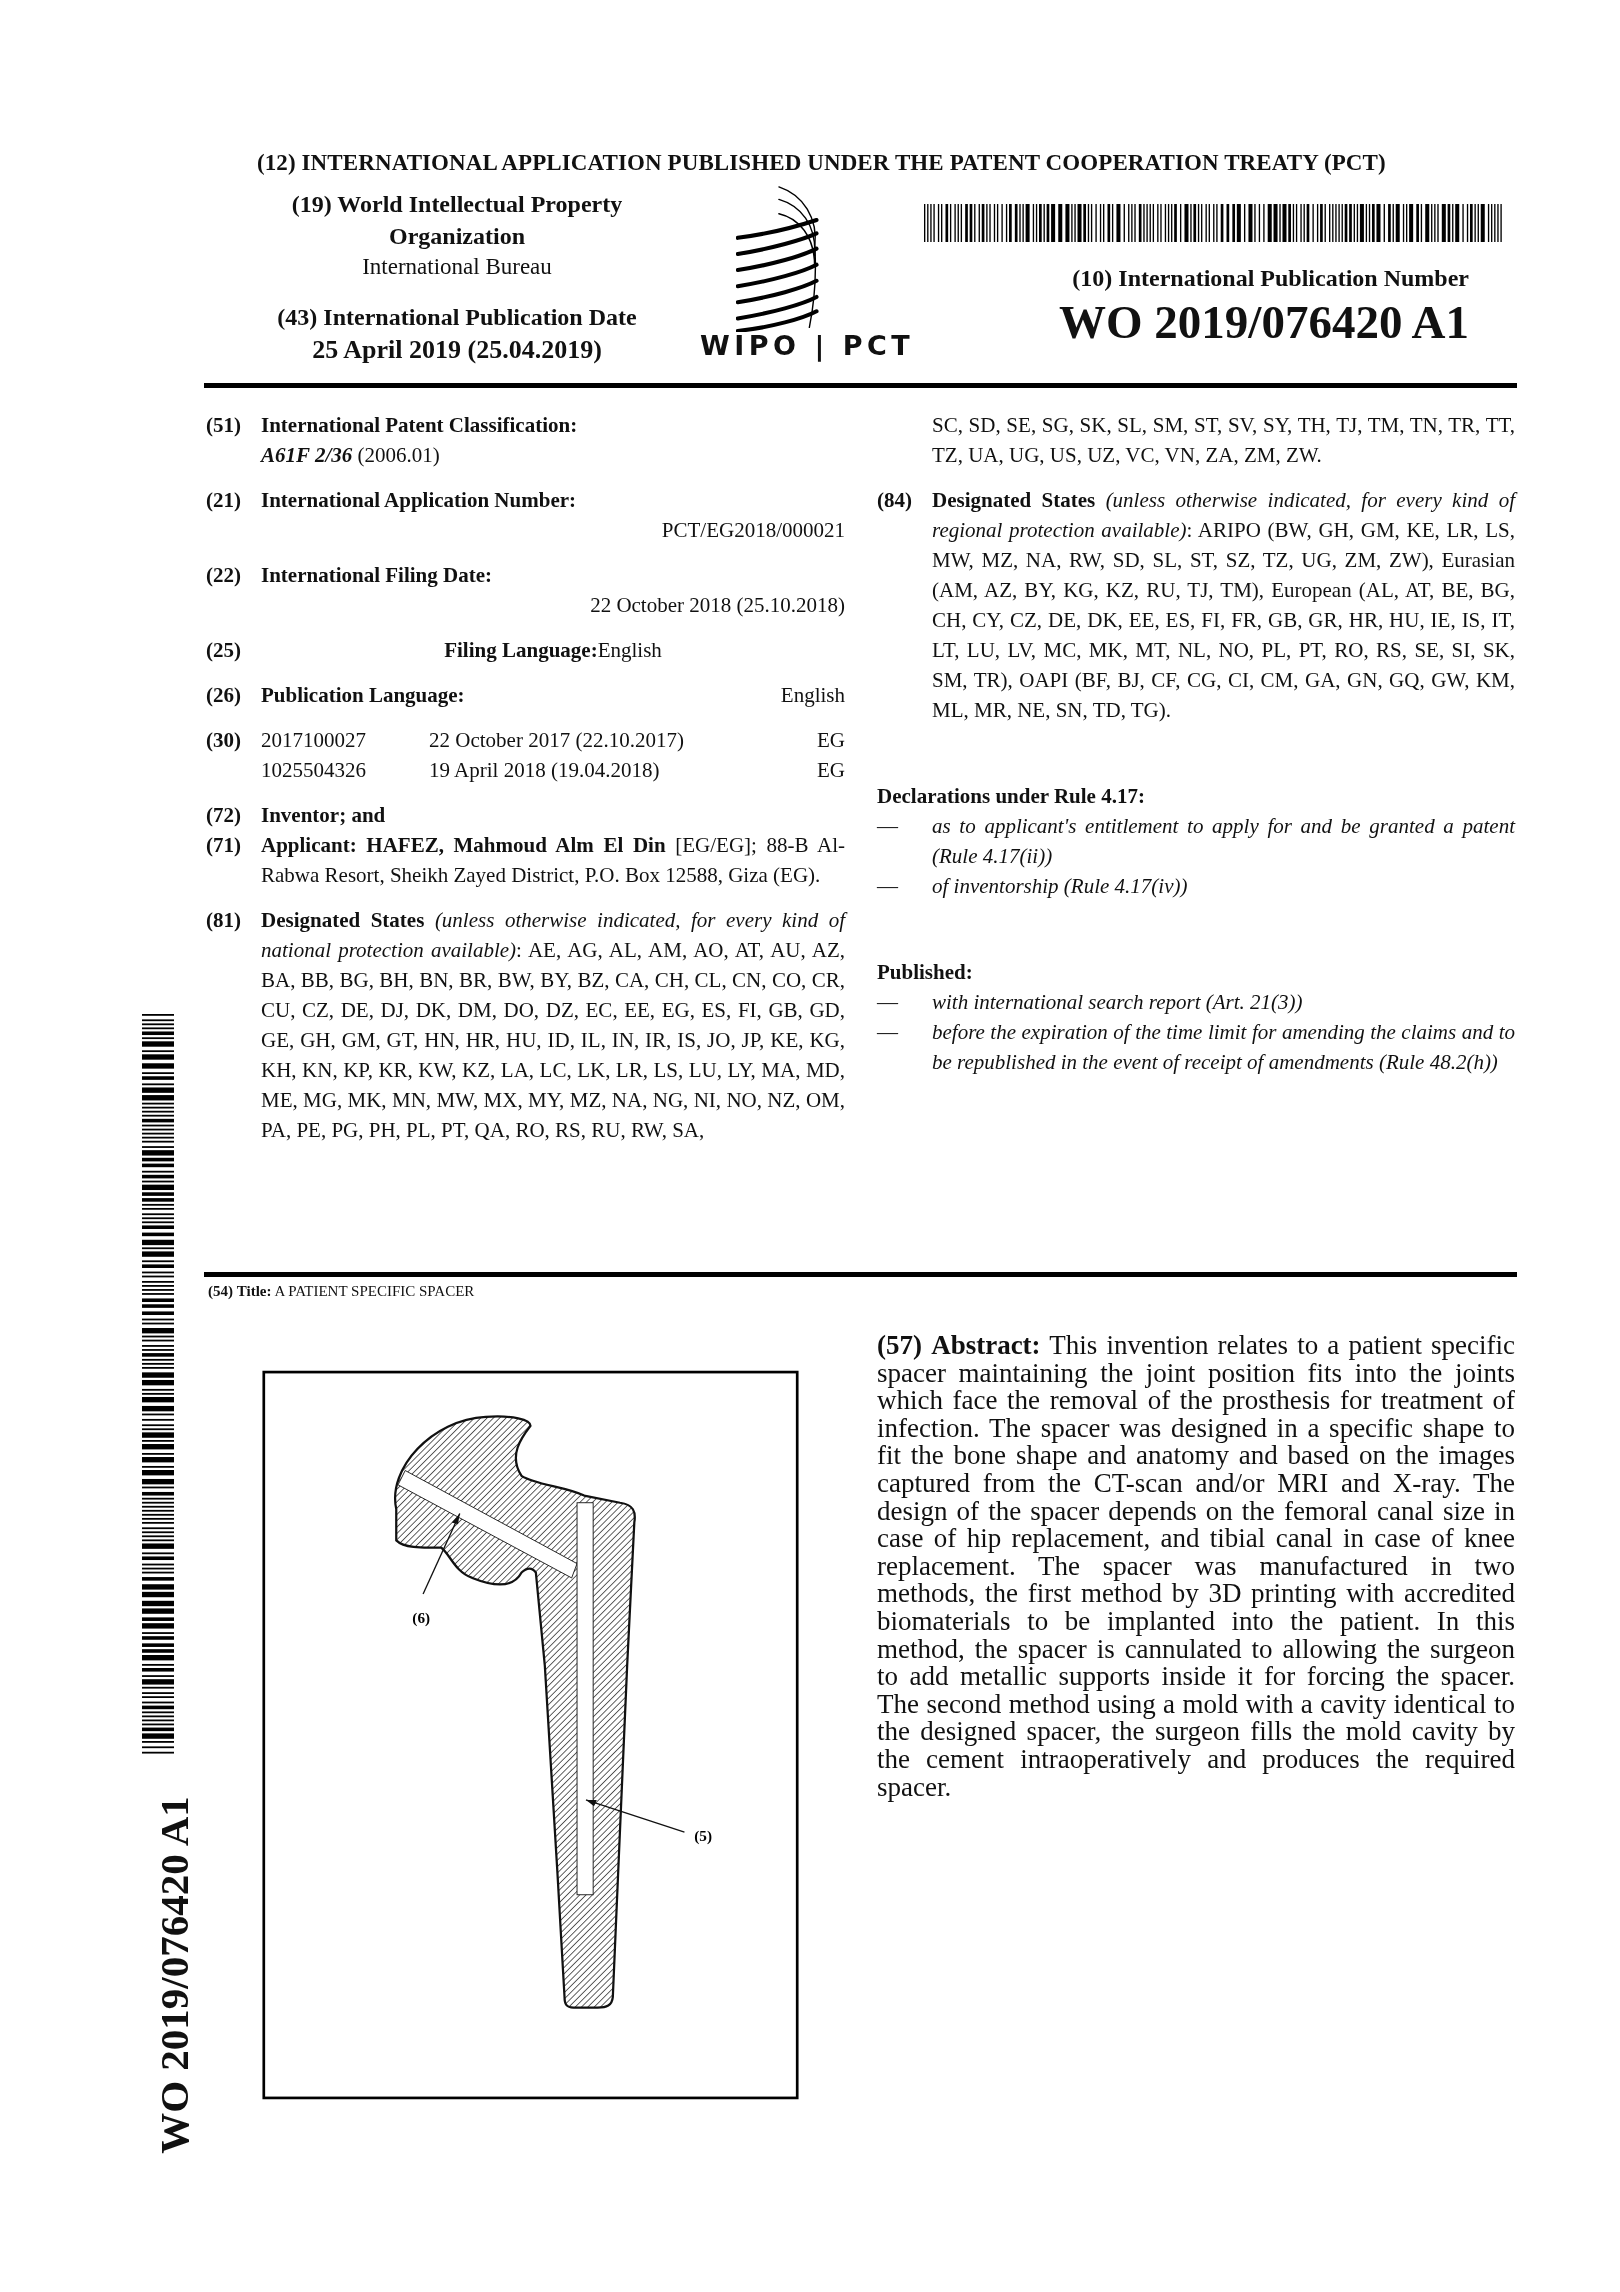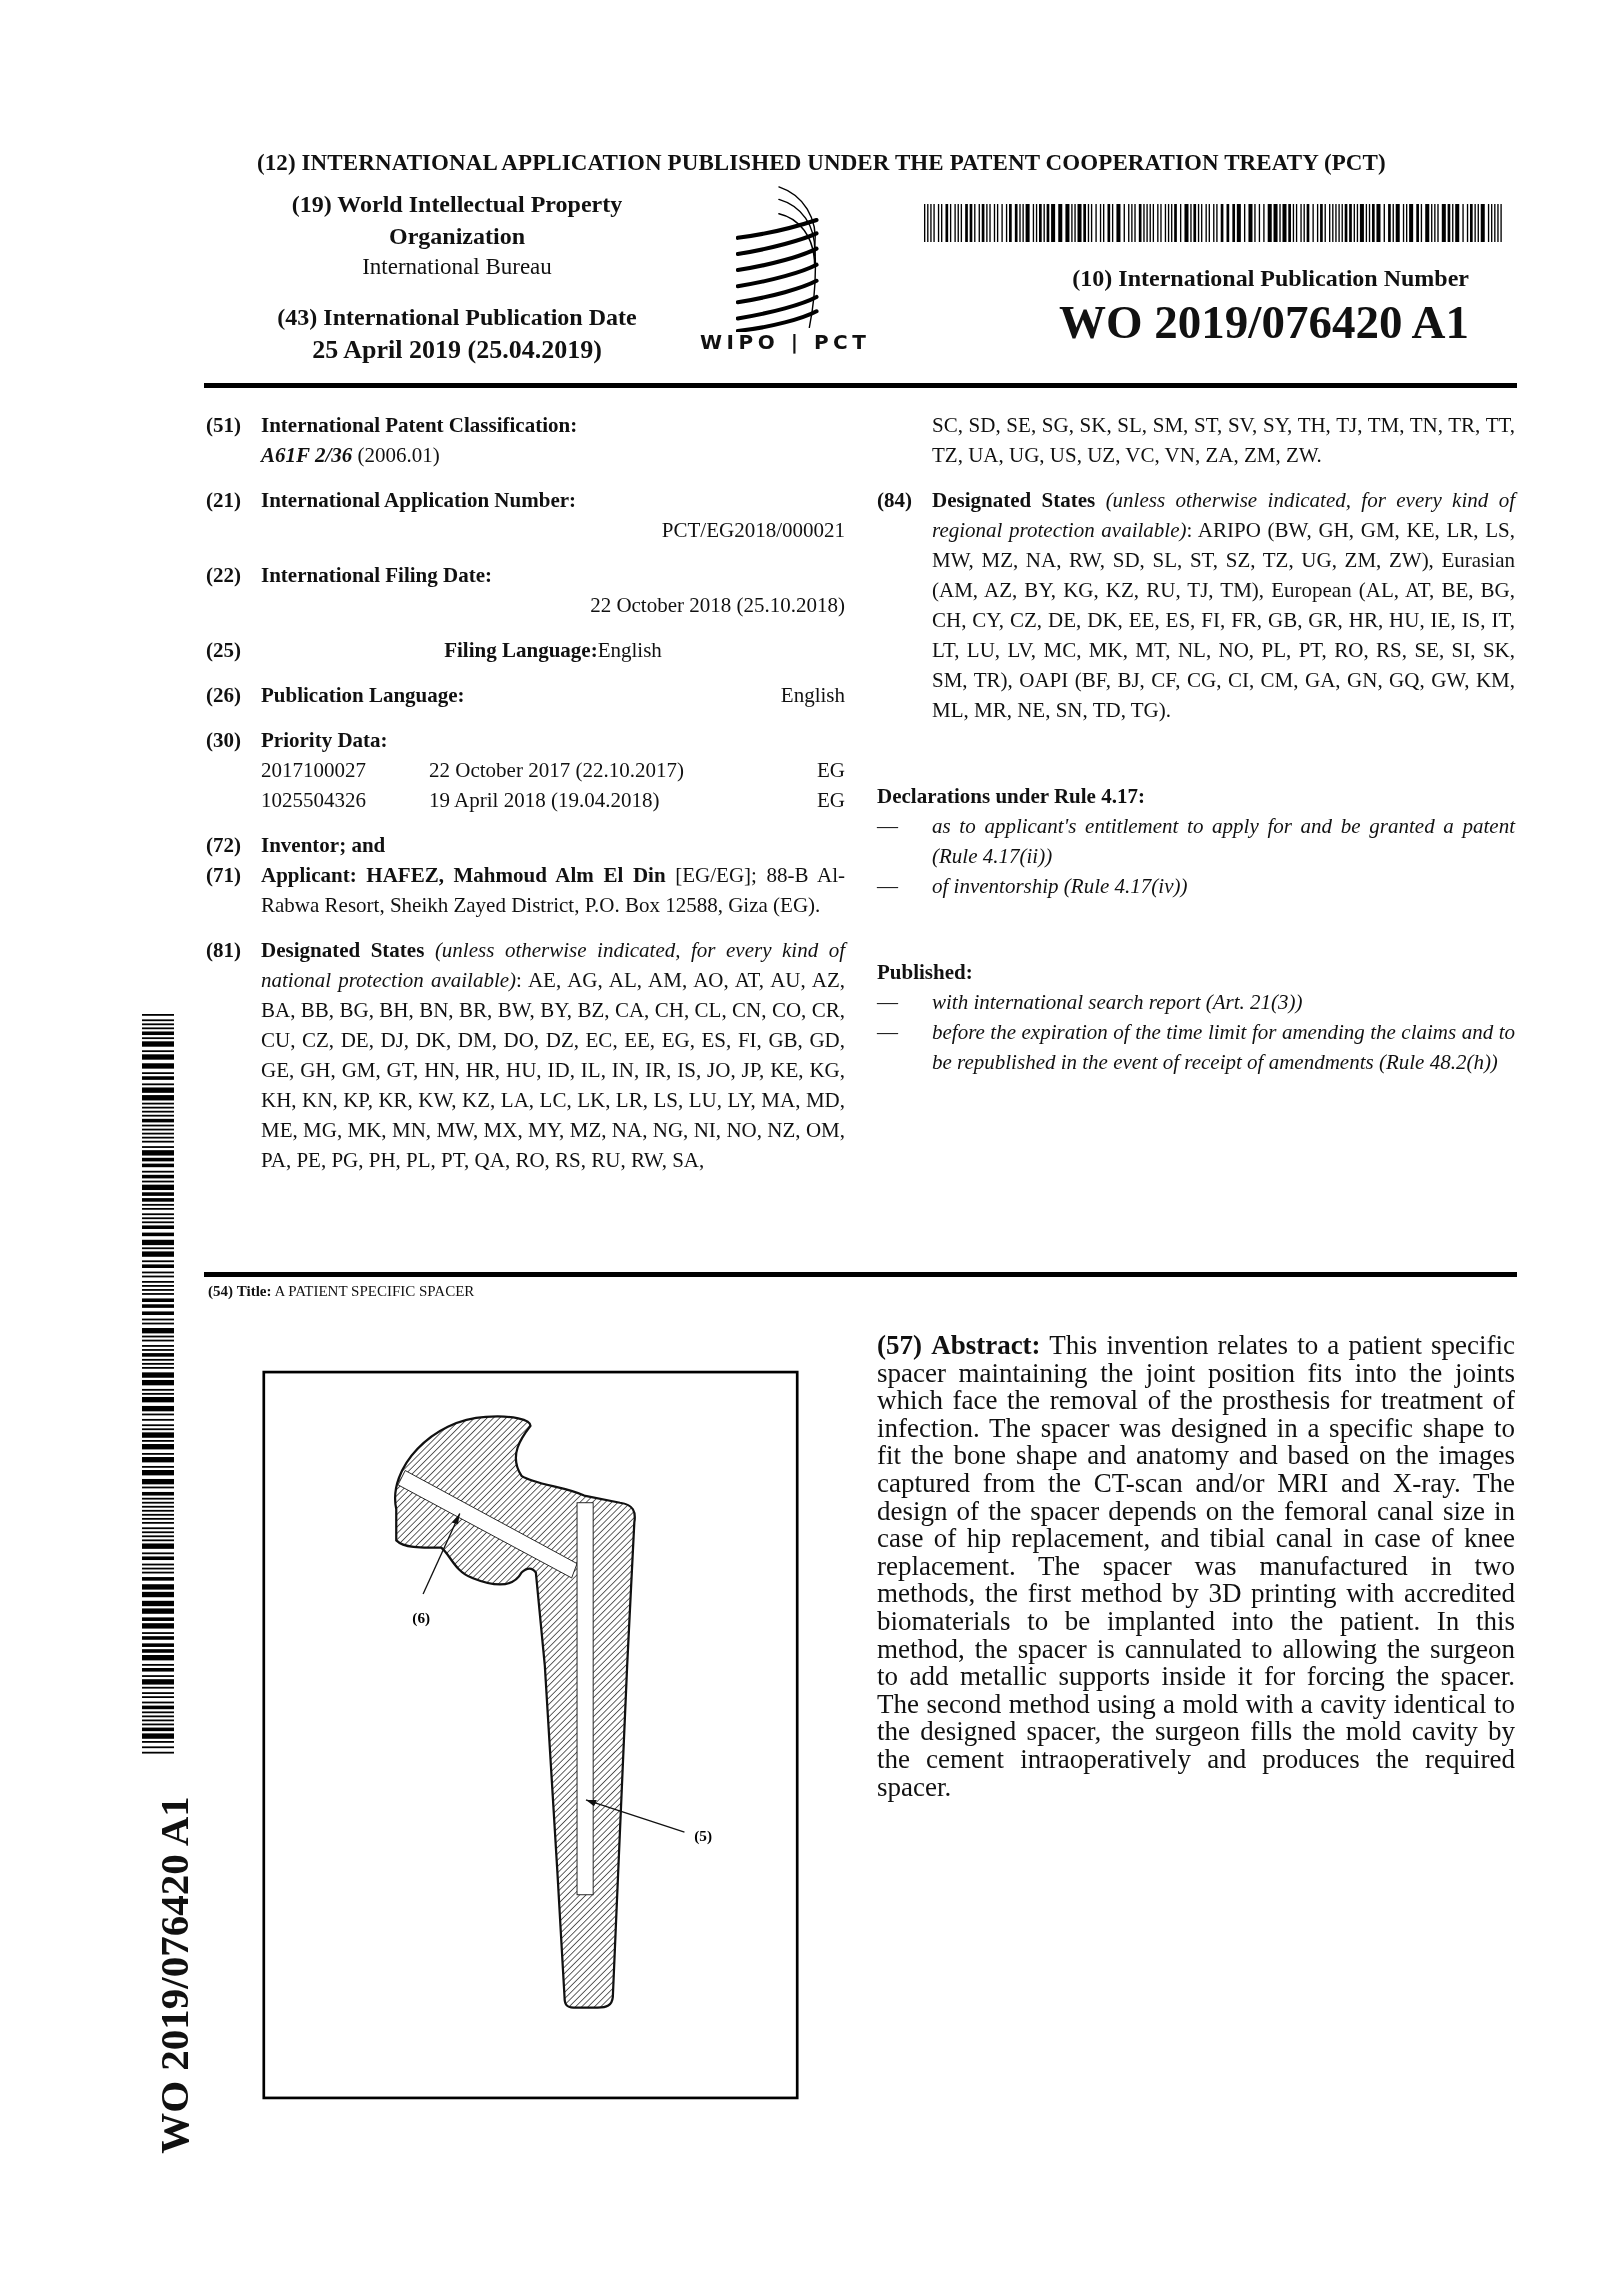--- a/index.html
+++ b/index.html
@@ -13,21 +13,21 @@
   #hdr12 { left: 257px; top: 150px; font-size: 23px; font-weight: bold; white-space: nowrap; letter-spacing: 0.1px; }
   #wipo-block { left: 269px; top: 188px; width: 376px; text-align: center; }
   #wipo-block .l1 { font-size: 24px; font-weight: bold; line-height: 32px; }
   #wipo-block .l3 { font-size: 23px; line-height: 30px; }
   #pubdate-block { left: 260px; top: 301px; width: 394px; text-align: center; }
   #pubdate-block .l1 { font-size: 24px; font-weight: bold; line-height: 32px; }
   #pubdate-block .l2 { font-size: 26px; font-weight: bold; line-height: 34px; }
 
   #logo { left: 736px; top: 184px; width: 85px; height: 148px; }
   #wipo-pct { left: 700px; top: 330px; font-family: "DejaVu Sans", sans-serif; font-weight: bold;
-              font-size: 20px; letter-spacing: 4.5px; white-space: nowrap; }
+              font-size: 27px; letter-spacing: 4.5px; white-space: nowrap; }
 
   #barcode-top { left: 924px; top: 204px; width: 580px; height: 38px; }
   #pubno-block { left: 967px; top: 262px; width: 502px; text-align: right; }
   #pubno-block .l1 { font-size: 24px; font-weight: bold; line-height: 32px; }
   #pubno-block .l2 { font-size: 47px; font-weight: bold; line-height: 56px; }
 
   .rule { position: absolute; left: 204px; width: 1313px; height: 5.4px; background: #000; }
 
   
   .col { position: absolute; font-size: 21px; line-height: 30px; }
@@ -264,21 +264,20 @@
   </div>
   <div class="gap"></div>
   <div class="field" style="display:flex;justify-content:space-between;">
     <span class="num">(26)</span>
     <span class="hd">Publication Language:</span>
     <span>English</span>
   </div>
   <div class="gap"></div>
   <div class="field">
     <span class="num">(30)</span>
-    <div class="hd">Priority Data:</div>
     <div class="prow">
       <span class="c1">2017100027</span>
       <span class="c2">22 October 2017 (22.10.2017)</span>
       <span class="c3">EG</span>
     </div>
     <div class="prow">
       <span class="c1">1025504326</span>
       <span class="c2">19 April 2018 (19.04.2018)</span>
       <span class="c3">EG</span>
     </div>

